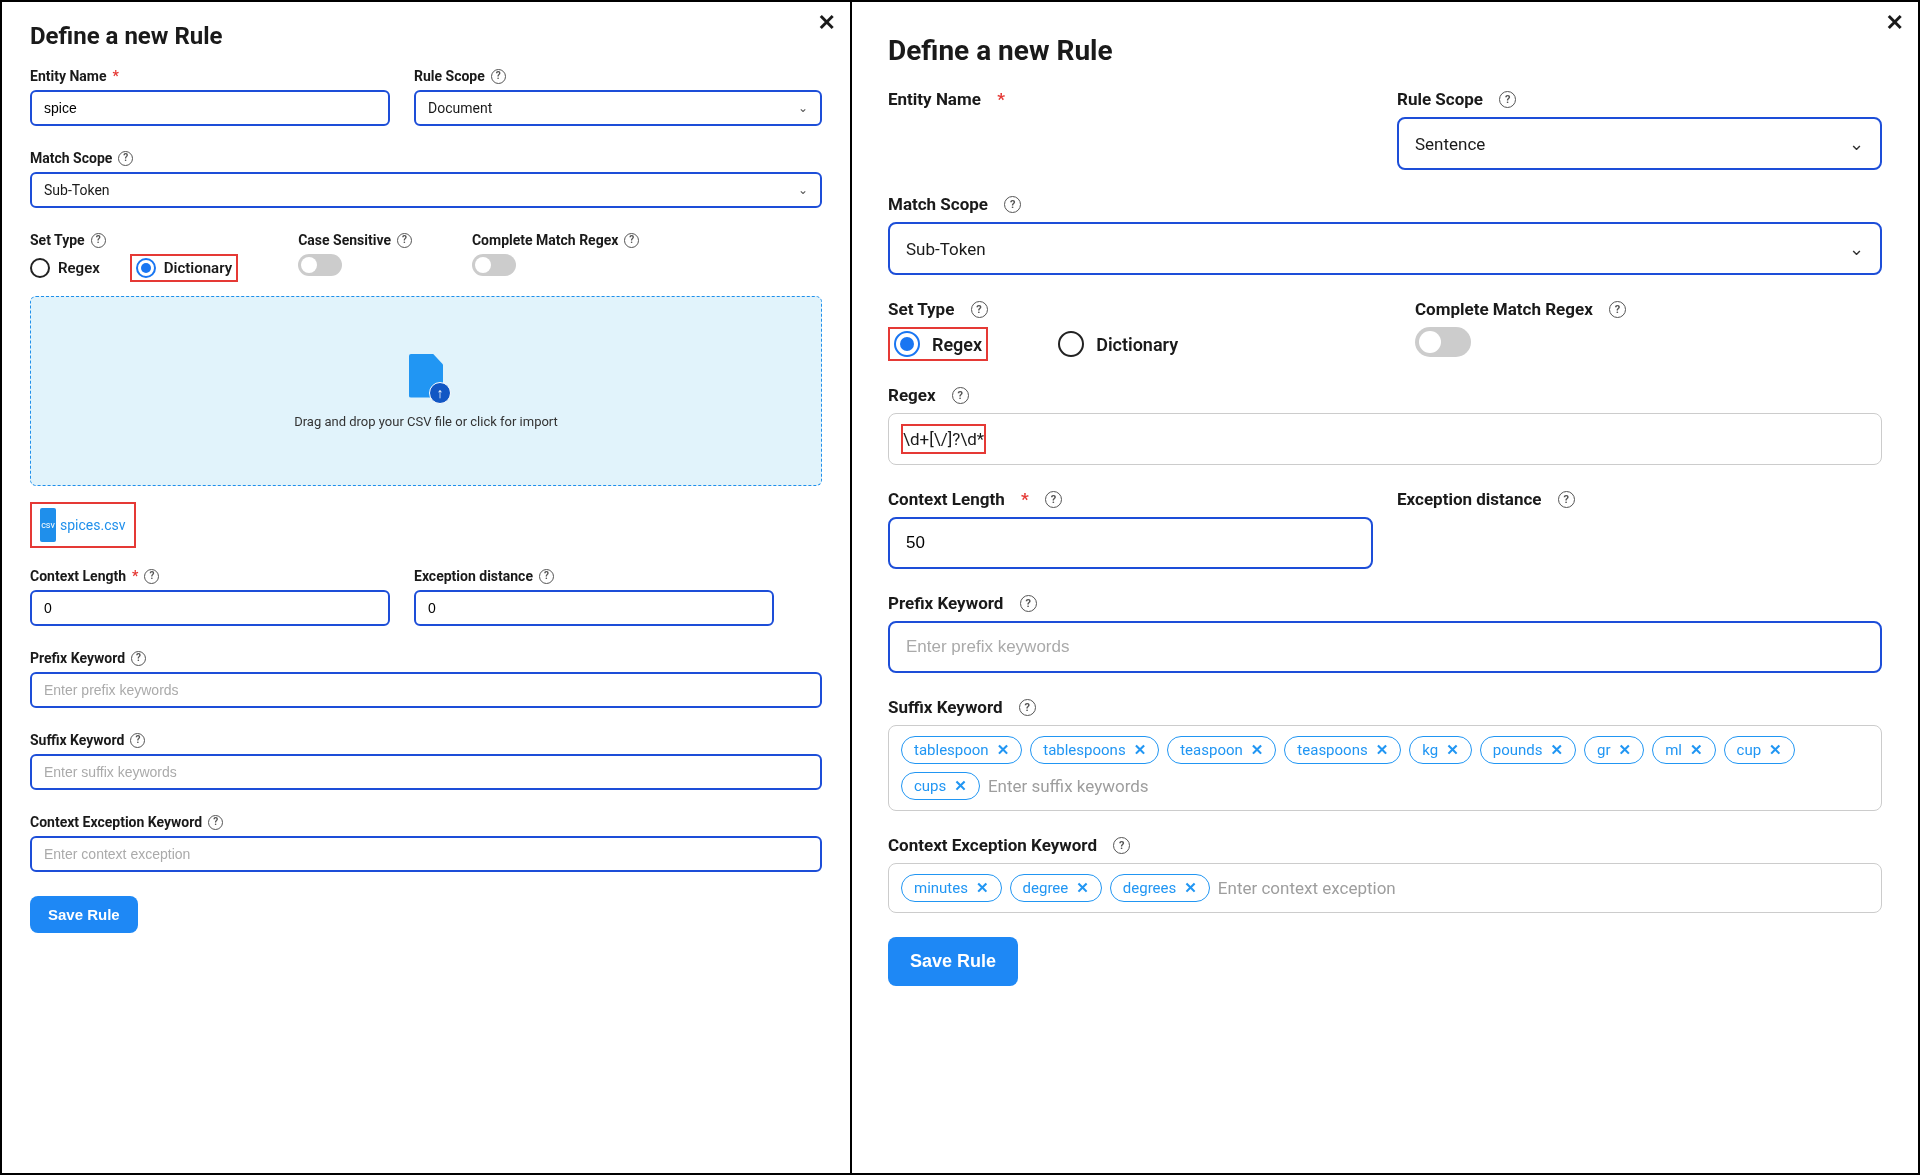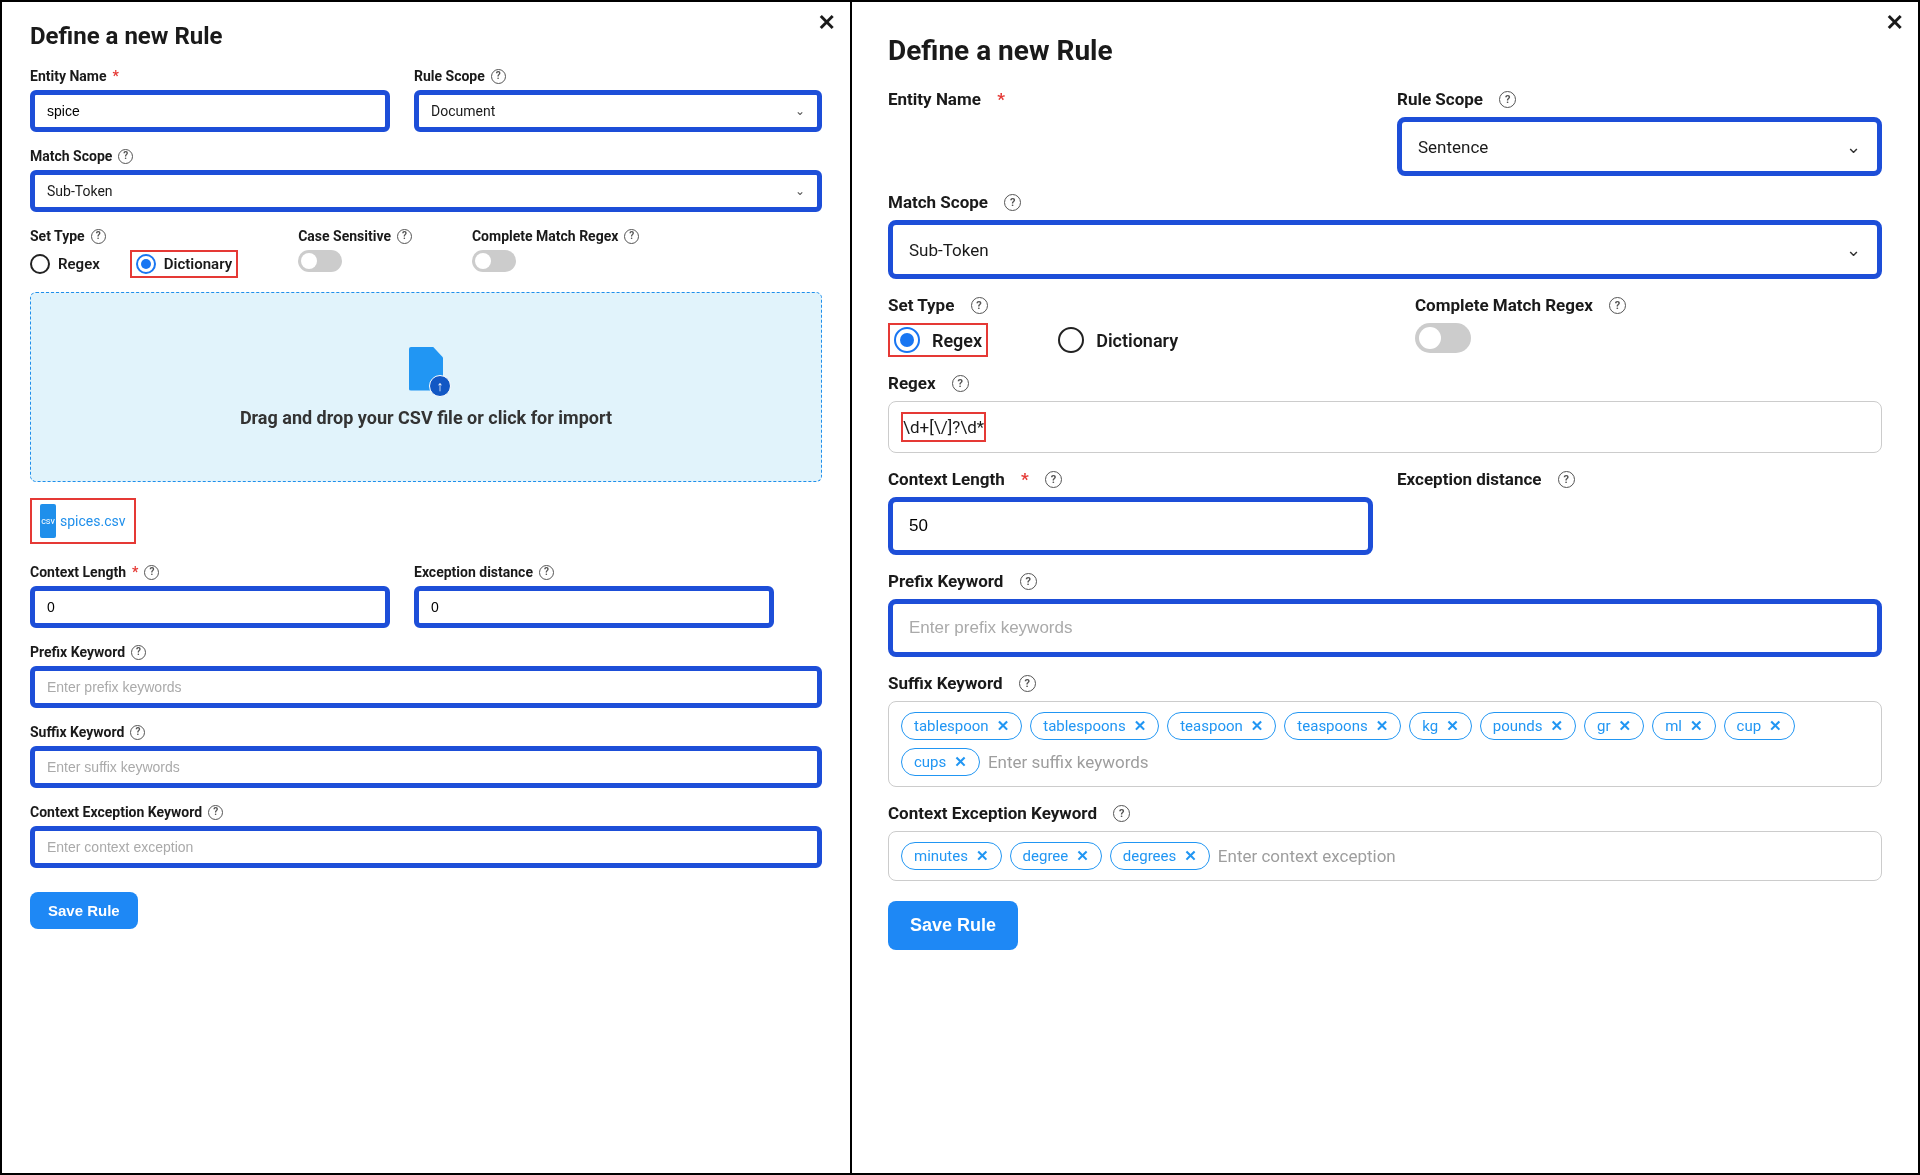--- a/index.html
+++ b/index.html
@@ -33,21 +33,21 @@
     line-height: 1;
   }
   h1.title {
     font-size: 24px;
     font-weight: 700;
     margin: 0 0 18px 0;
   }
   .pane.right h1.title { font-size: 28px; margin-top: 4px; margin-bottom: 22px; }
   .row { display: flex; gap: 24px; }
   .col { flex: 1; display: flex; flex-direction: column; }
-  .field { display: flex; flex-direction: column; margin-bottom: 16px; }
+  .field { display: flex; flex-direction: column; margin-bottom: 24px; }
   .label {
     font-size: 14px;
     font-weight: 700;
     margin-bottom: 6px;
     display: flex;
     align-items: center;
     gap: 6px;
   }
   .pane.right .label { font-size: 17px; font-weight: 700; margin-bottom: 8px; }
   .req { color: #e53935; font-weight: 700; }
@@ -58,21 +58,21 @@
     width: 15px; height: 15px;
     border: 1.5px solid #555;
     border-radius: 50%;
     font-size: 10px;
     color: #555;
     font-weight: 700;
     line-height: 1;
   }
   .pane.right .help { width: 17px; height: 17px; font-size: 11px; }
   input.text, .select {
-    border: 5px solid #1d4ed8;
+    border: 2px solid #1d4ed8;
     border-radius: 6px;
     padding: 8px 12px;
     font-size: 14px;
     background: #fff;
     width: 100%;
     outline: none;
   }
   .pane.right input.text, .pane.right .select { padding: 14px 16px; font-size: 17px; border-radius: 8px; }
   .select { display: flex; justify-content: space-between; align-items: center; cursor: pointer; }
   .select .chev { font-size: 12px; color: #555; }
@@ -216,21 +216,21 @@
         </div>
         <div class="toggle"></div>
       </div>
     </div>
 
     <div class="dropzone">
       <div class="iconwrap">
         <div class="file-shape"></div>
         <div class="up-badge">↑</div>
       </div>
-      <div style="font-size:18px;font-weight:700">Drag and drop your CSV file or click for import</div>
+      <div style="font-size:13px;font-weight:400">Drag and drop your CSV file or click for import</div>
     </div>
 
     <span class="hl-red block">
       <span class="filelink">
         <span class="mini-ic">csv</span>
         <span>spices.csv</span>
       </span>
     </span>
 
     <div class="row mt-lg">

